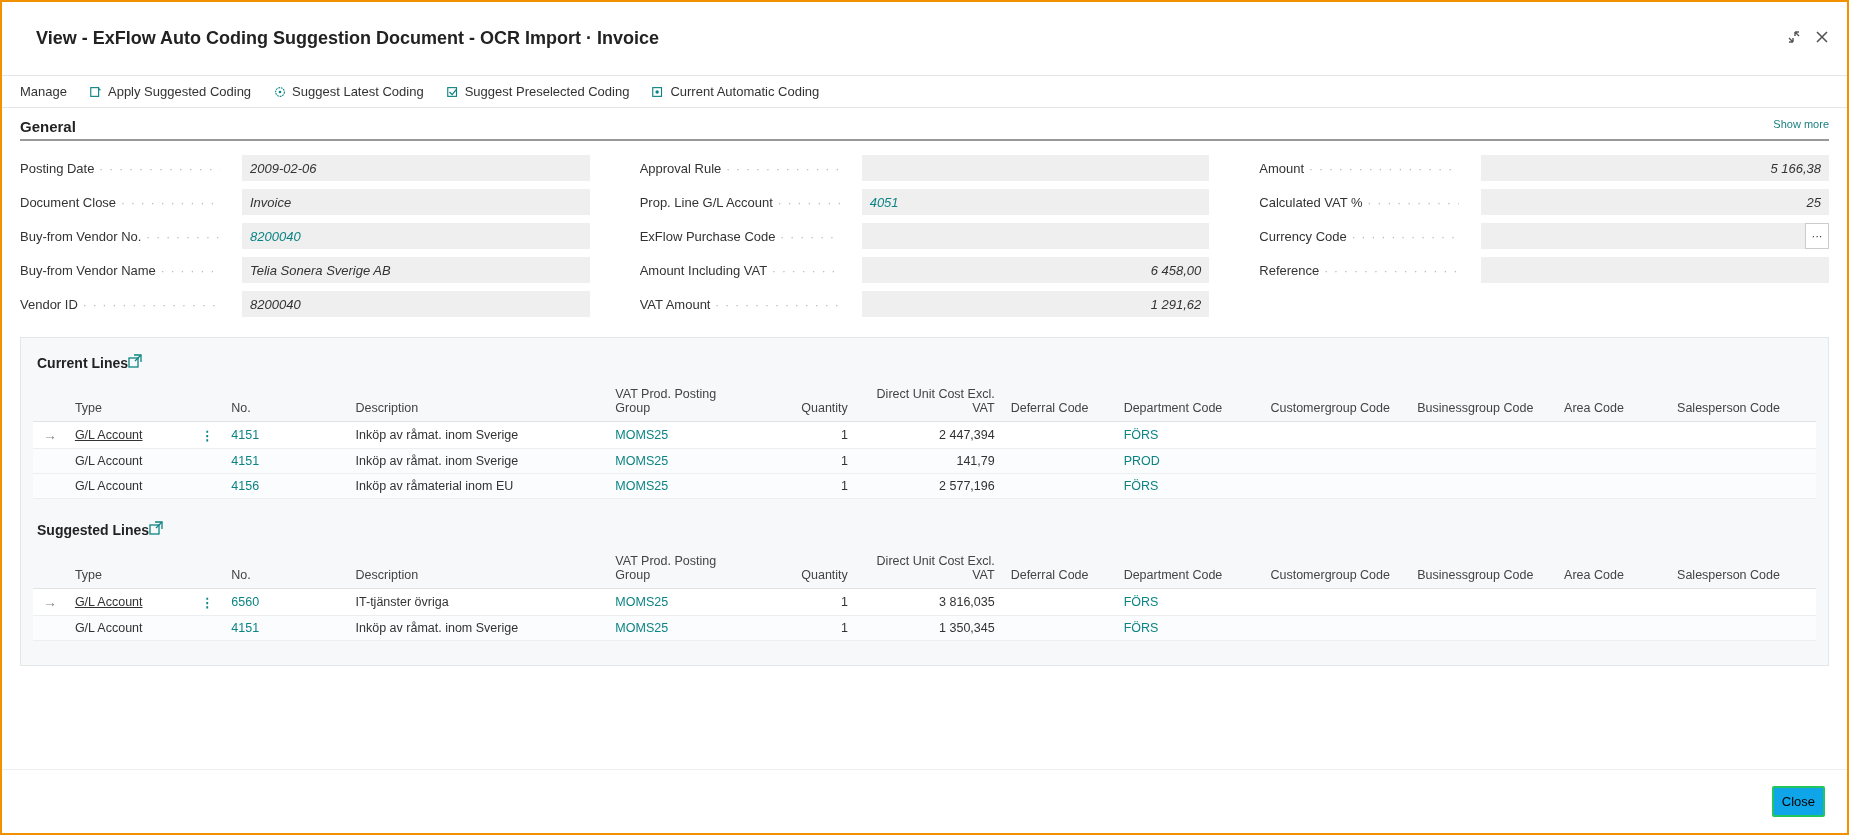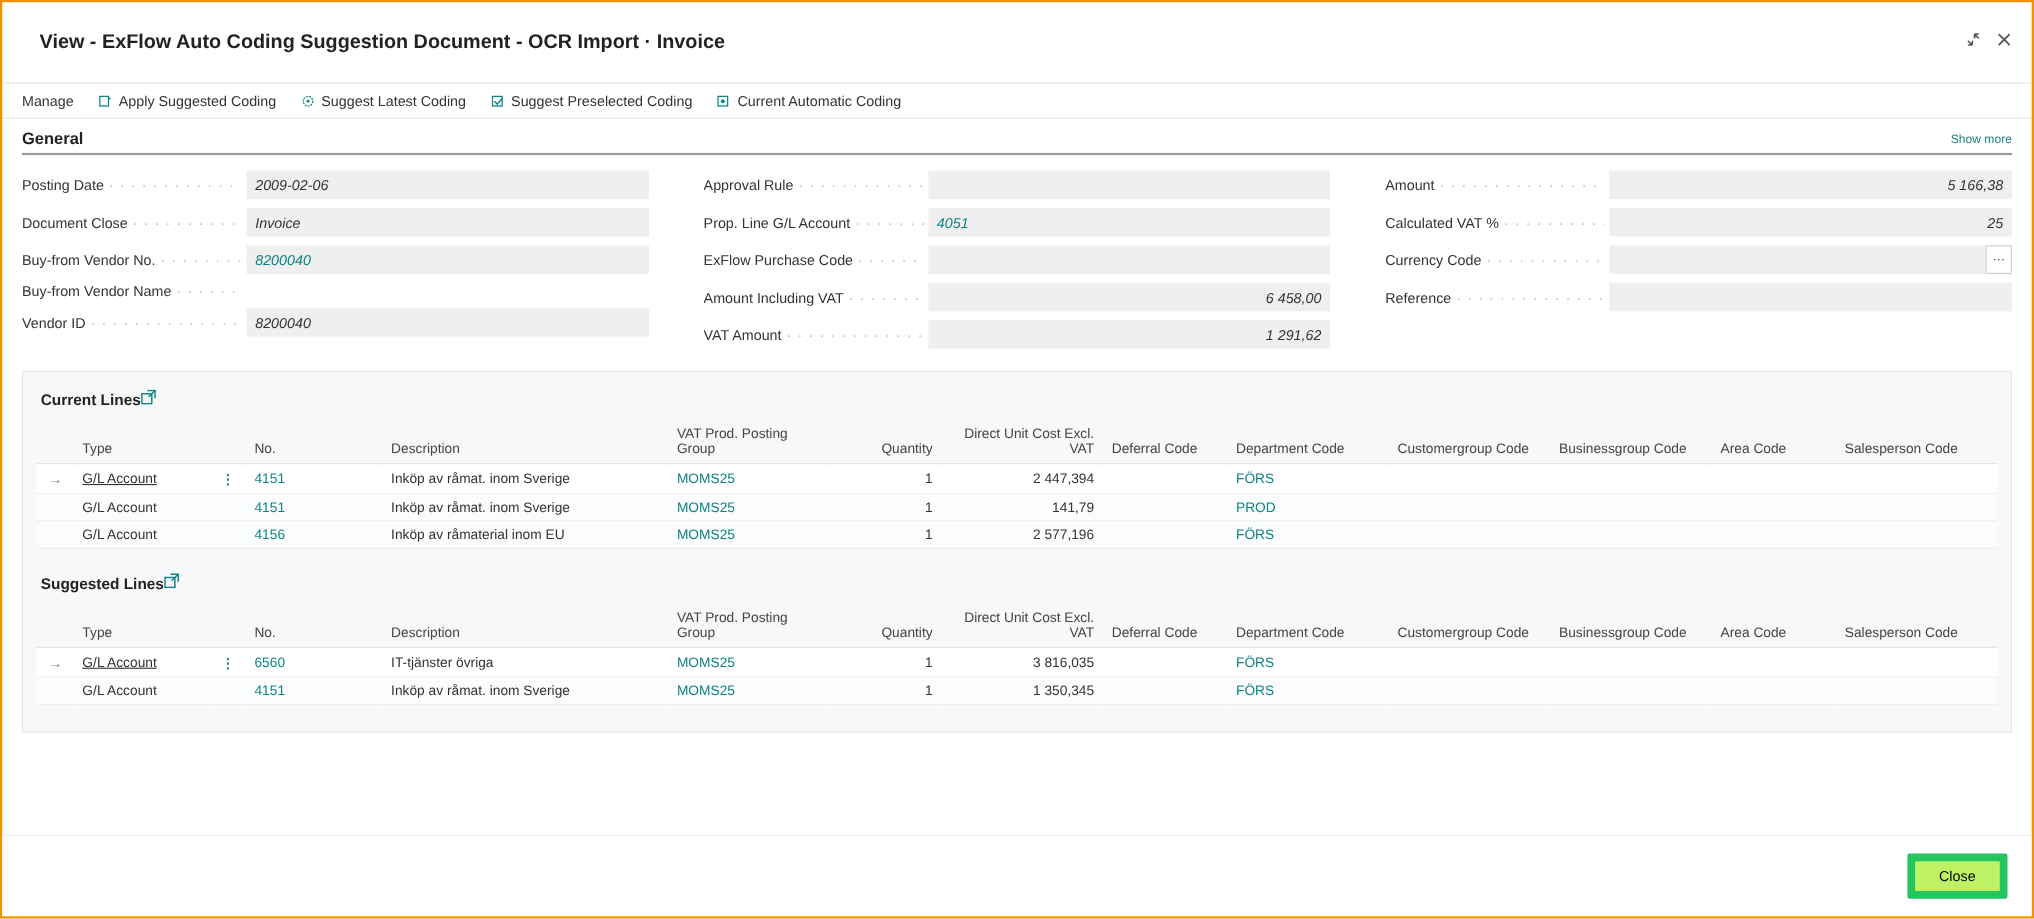--- a/index.html
+++ b/index.html
@@ -36,21 +36,21 @@
     gap: 22px;
     padding: 8px 18px;
     border-bottom: 1px solid #e5e5e5;
     font-size: 13px;
     color: #333;
   }
   .toolbar .cmd { display: flex; align-items: center; gap: 5px; cursor: pointer; }
   .toolbar .cmd svg { width: 14px; height: 14px; }
   .section-header {
     display: flex;
-    align-items: center;
+    align-items: flex-start;
     justify-content: space-between;
     padding: 10px 18px 4px 18px;
   }
   .section-header h2 {
     font-size: 15px;
     font-weight: 600;
     margin: 0;
     color: #222;
   }
   .show-more { font-size: 11px; color: #1a7f7f; cursor: pointer; }
@@ -62,21 +62,21 @@
   .general-grid {
     display: grid;
     grid-template-columns: 1fr 1fr 1fr;
     column-gap: 50px;
     padding: 14px 18px 20px 18px;
     row-gap: 8px;
   }
   .field-row {
     display: flex;
     align-items: center;
-    gap: 4px;
+    gap: 22px;
   }
   .field-label {
     flex: 0 0 200px;
     color: #333;
     white-space: nowrap;
     overflow: hidden;
     position: relative;
   }
   .field-label::after {
     content: " · · · · · · · · · · · · · · · · · · · · · · · · · · · · · · · · · · · · · · ·";
@@ -162,23 +162,23 @@
   .footer {
     position: absolute;
     bottom: 0; left: 0; right: 0;
     padding: 16px 22px;
     display: flex;
     justify-content: flex-end;
     border-top: 1px solid #eee;
     background: #fff;
   }
   .close-btn {
-    border: 7px solid #22c55e;
-    background: #bef264;
-    padding: 6px 22px;
+    border: 2px solid #22c55e;
+    background: #0ea5e9;
+    padding: 6px 8px;
     font-size: 13px;
     cursor: pointer;
     border-radius: 2px;
   }
 </style>
 </head>
 <body>
 
 <div class="titlebar">
   <h1>View - ExFlow Auto Coding Suggestion Document - OCR Import · Invoice</h1>
@@ -246,20 +246,21 @@
     <div class="field-row">
       <div class="field-label">Document Close</div>
       <div class="field-value">Invoice</div>
     </div>
     <div class="field-row">
       <div class="field-label">Buy-from Vendor No.</div>
       <div class="field-value link">8200040</div>
     </div>
     <div class="field-row">
       <div class="field-label">Buy-from Vendor Name</div>
+      <div class="field-value">Telia Sonera Sverige AB</div>
     </div>
     <div class="field-row">
       <div class="field-label">Vendor ID</div>
       <div class="field-value">8200040</div>
     </div>
   </div>
 
   <div class="col">
     <div class="field-row">
       <div class="field-label">Approval Rule</div>

